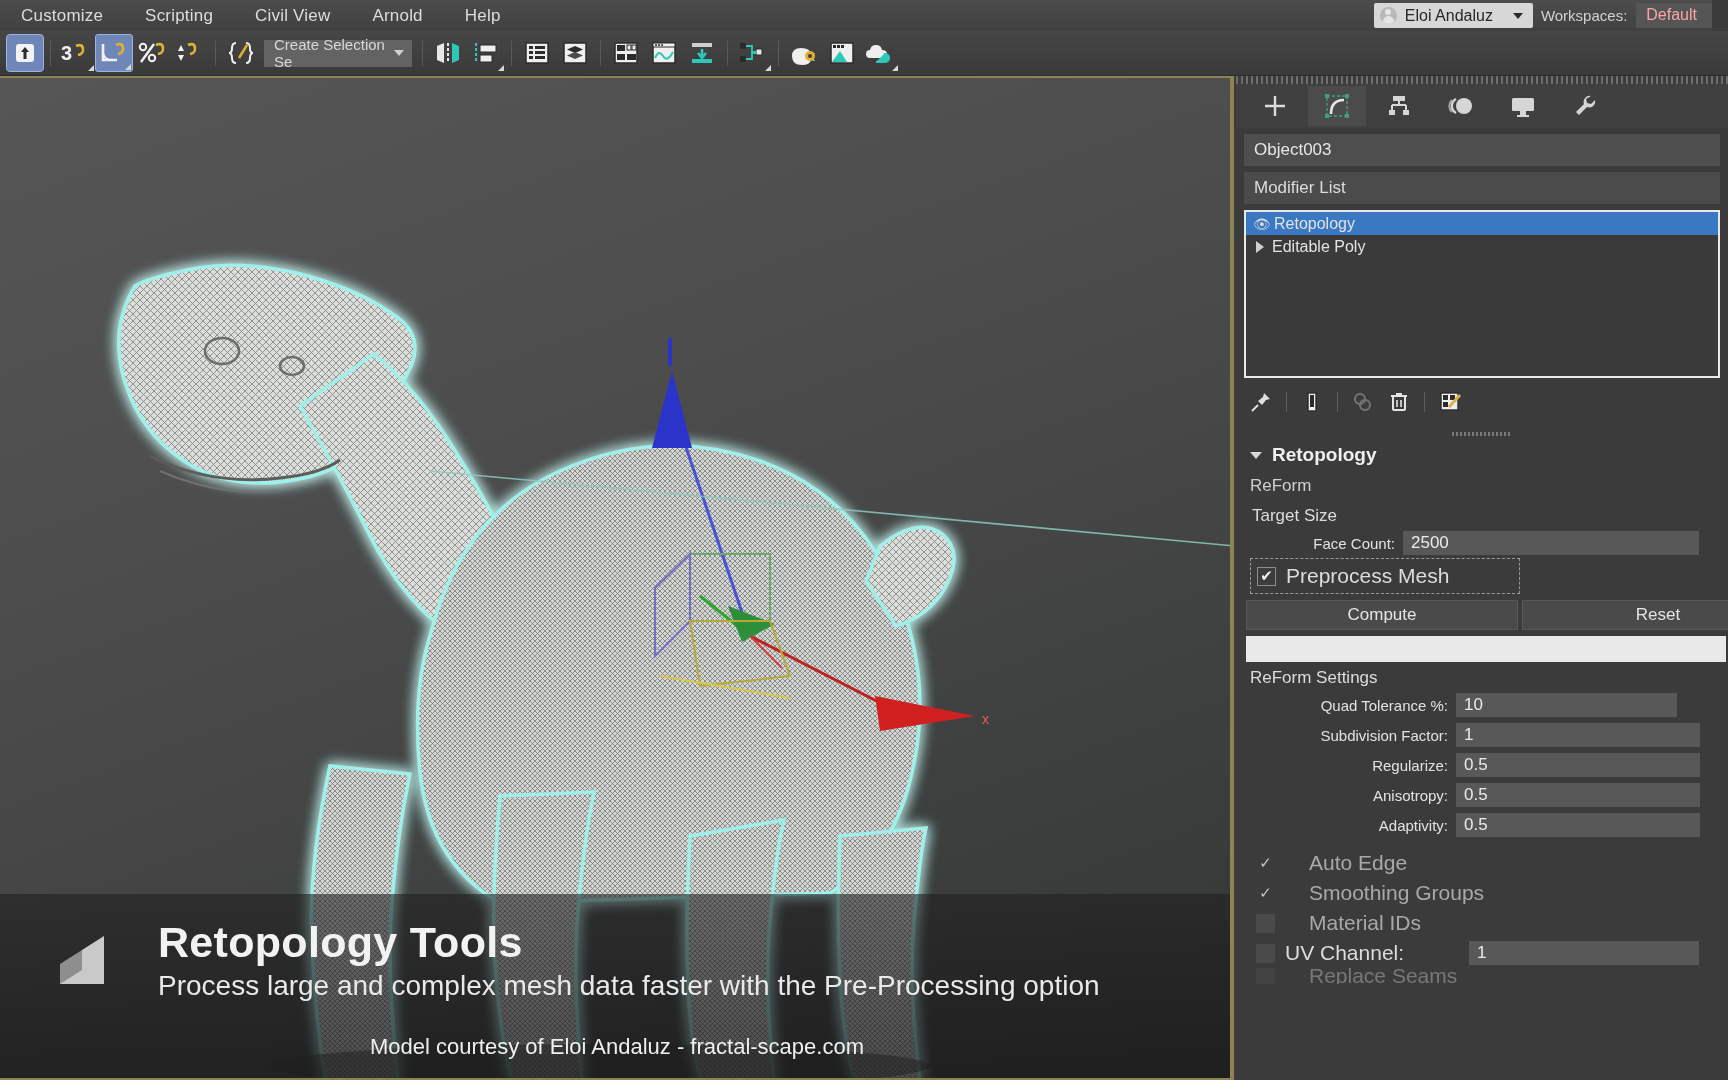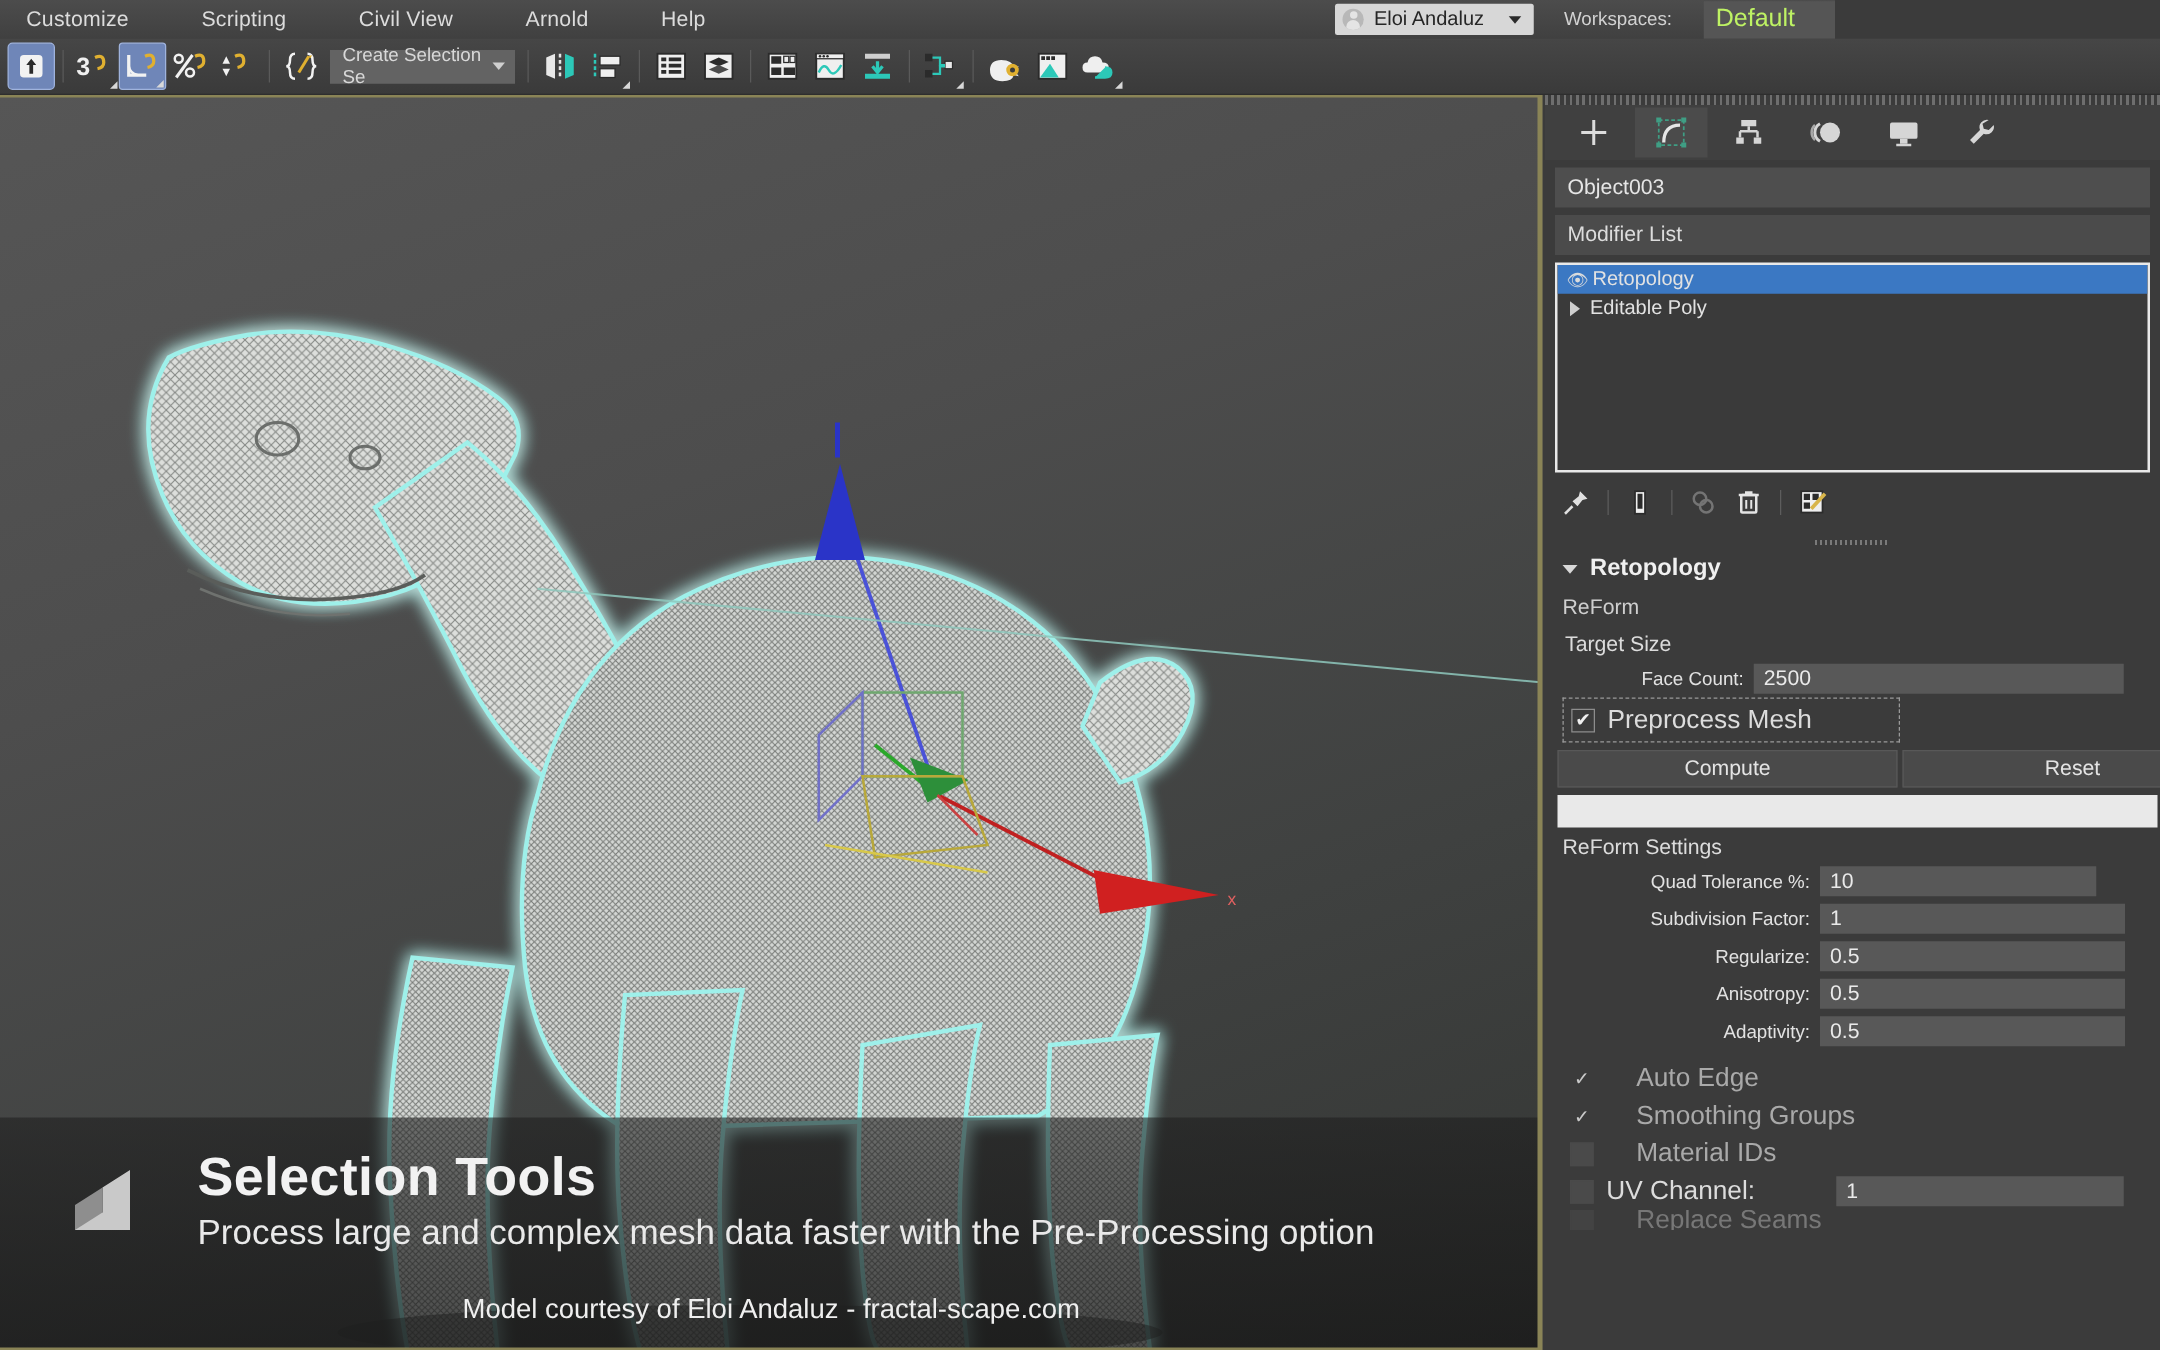--- a/index.html
+++ b/index.html
@@ -1,33 +1,33 @@
 <!DOCTYPE html>
 <html><head>
 <meta charset="utf-8">
 <style>
   * { box-sizing: border-box; margin:0; padding:0; }
   html,body { width:1728px; height:1080px; overflow:hidden; background:#3b3b3b;
     font-family:"Liberation Sans", sans-serif; }
   #app { position:relative; width:1728px; height:1080px; }
 
   
-  .menubar { position:absolute; left:0; top:0; width:1468px; height:31px;
-    background:linear-gradient(#4c4c4c,#404040); display:flex; align-items:center;gap:16px; }
+  .menubar { position:absolute; left:0; top:0; width:1712px; height:31px;
+    background:linear-gradient(#4c4c4c,#404040); display:flex; align-items:center; }
   .menu-item { color:#dcdcdc; font-size:17px; padding:0 21px; white-space:nowrap; letter-spacing:.2px;}
   .menu-spacer { flex:1; }
   .user-chip { display:flex; align-items:center; gap:8px; background:#d7d7d7;
     height:25px; padding:0 10px 0 6px; border-radius:2px; margin-right:8px; }
   .user-av { width:17px; height:17px; border-radius:50%; background:#b8b8b8; position:relative; overflow:hidden;}
   .user-av::after{content:"";position:absolute;left:3px;top:9px;width:11px;height:11px;border-radius:50% 50% 0 0;background:#e4e4e4;}
   .user-av::before{content:"";position:absolute;left:5.5px;top:2px;width:6px;height:6px;border-radius:50%;background:#e4e4e4;}
   .user-name { color:#262626; font-size:16px; }
   .caret-dn { width:0;height:0;border-left:5px solid transparent;border-right:5px solid transparent;border-top:6px solid #2a2a2a; margin-left:12px;}
   .ws-label { color:#d2d2d2; font-size:15px; margin-right:9px; }
-  .ws-value { color:#bef264; font-size:20px; background:#555; padding:3px 32px 4px 10px; }
+  .ws-value { color:#fca5a5; font-size:16px; background:#555; padding:3px 15px 4px 10px; }
 
   
   .toolbar { position:absolute; left:0; top:31px; width:1728px; height:45px;
     background:linear-gradient(#464646,#3a3a3a); display:flex; align-items:center; padding-left:6px;
     border-bottom:1px solid #2e2e2e; }
   .tb { width:38px; height:38px; display:flex; align-items:center; justify-content:center;
     position:relative; flex:0 0 auto; }
   .tb.sel { background:#6f86b8; border:1px solid #9fb3dd; border-radius:4px; }
   .tb.sel2 { background:#6f86b8; border:1px solid #9fb3dd; border-radius:3px; }
   .tbsep { width:1px; height:26px; background:#5a5a5a; margin:0 6px; flex:0 0 auto;}
@@ -363,21 +363,21 @@
 
     <svg width="1234" height="1004" viewBox="0 0 1234 1004" style="position:absolute;left:0;top:0">
       <line x1="430" y1="395" x2="1234" y2="470" stroke="#8fc8bd" stroke-width="1.6" opacity=".85"></line>
     </svg>
 
     <div class="banner">
       <svg class="banner-logo" viewBox="0 0 70 70">
         <path d="M8 60 L52 60 L52 12 L30 26 L30 46 L8 46 Z" fill="#c9c9c9"></path>
         <path d="M8 60 L30 46 L30 26 L8 40 Z" fill="#8e8e8e"></path>
       </svg>
-      <div class="banner-title">Selection Tools</div>
+      <div class="banner-title">Retopology Tools</div>
       <div class="banner-sub">Process large and complex mesh data faster with the Pre-Processing option</div>
       <div class="banner-credit">Model courtesy of Eloi Andaluz - fractal-scape.com</div>
     </div>
 
     <div class="vp-frame"></div>
   </div>
 
   <div class="cp">
     <div class="cp-handle"></div>
 

